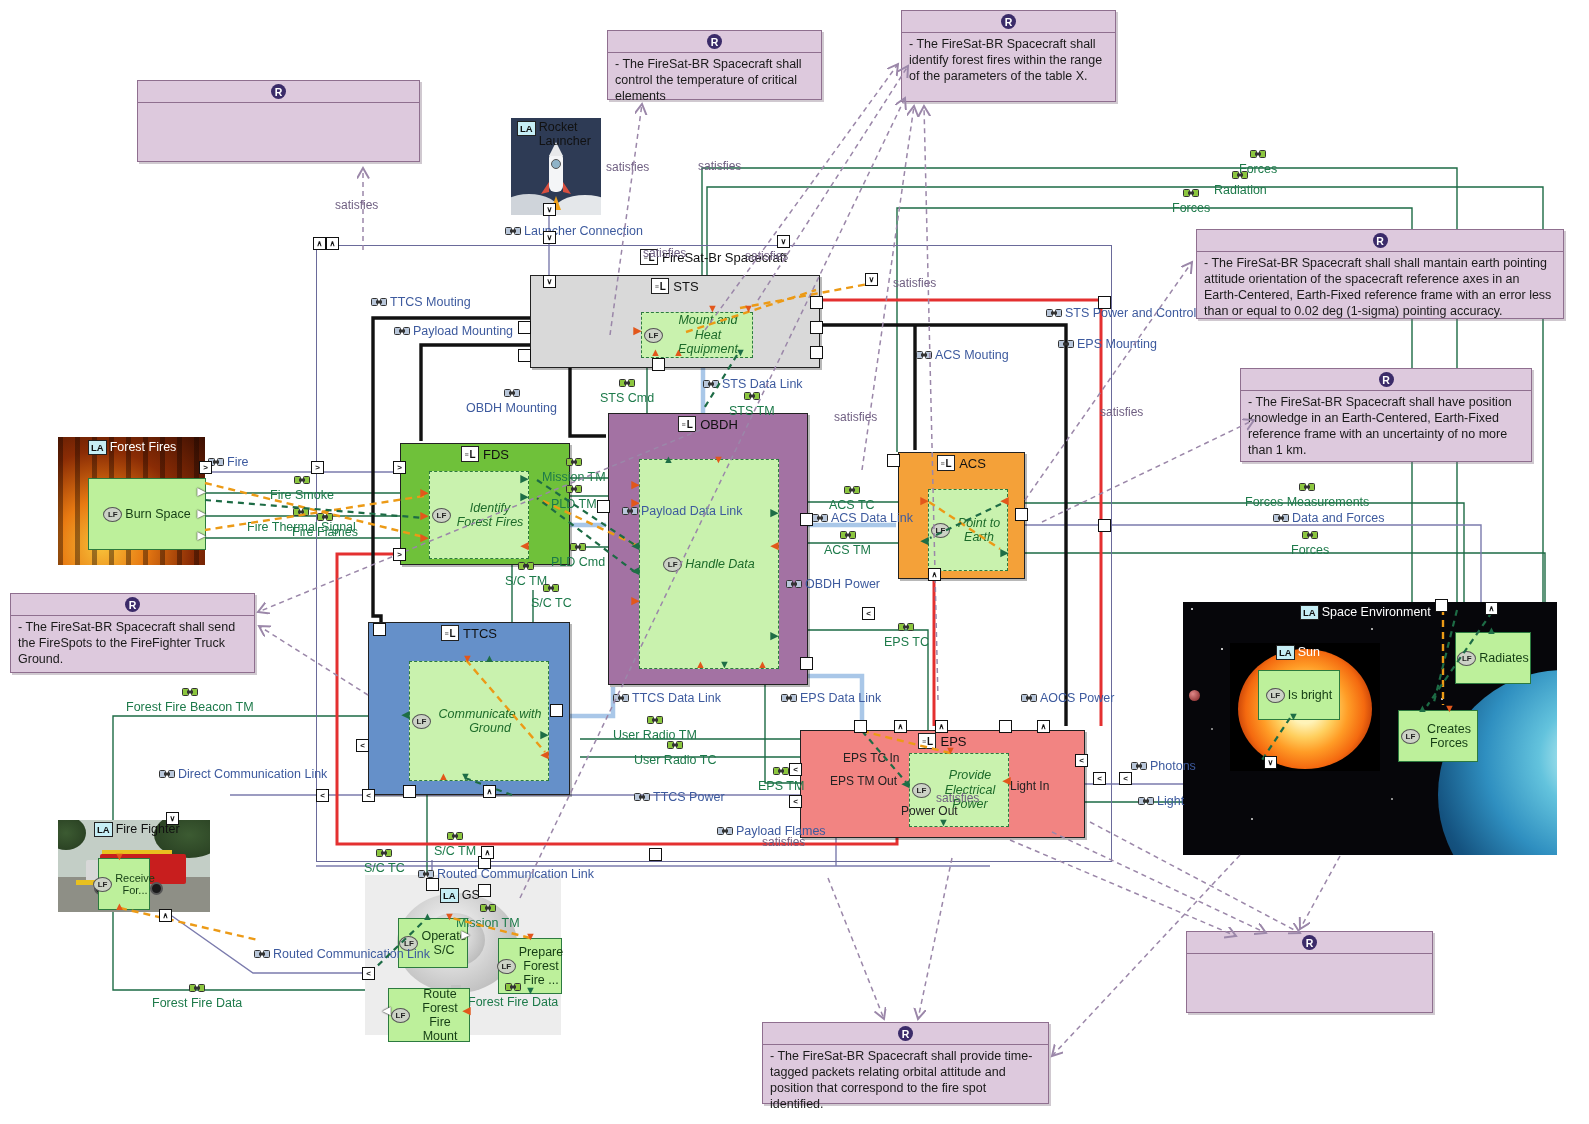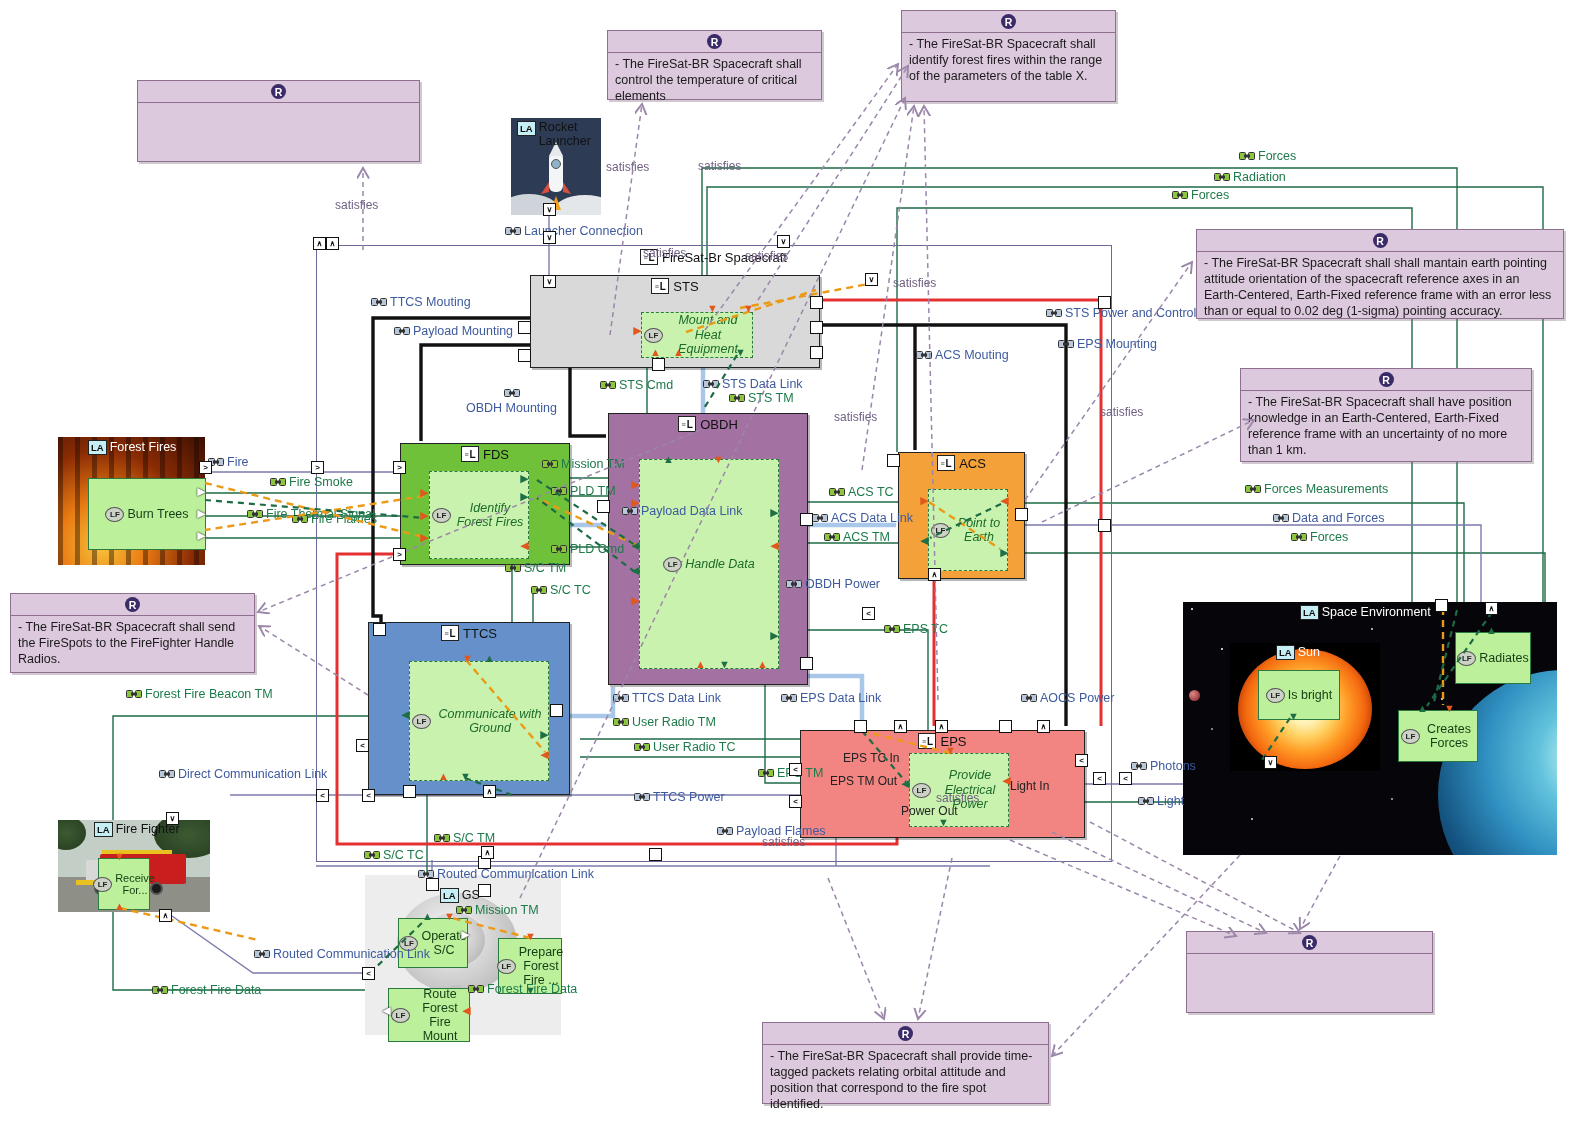--- a/index.html
+++ b/index.html
@@ -20,21 +20,21 @@
   .inner .itxt{font-style:italic;color:#1d6b2a;font-size:12.5px;line-height:1.15;}
   .abox{position:absolute;background:#bdf09b;border:1.5px solid #2c7a3f;display:flex;align-items:center;justify-content:center;gap:3px;text-align:center;padding:2px;z-index:3;box-sizing:border-box;}
   .abox .atxt{color:#143d14;font-size:12.5px;line-height:1.12;}
 
   .bl{display:inline-flex;align-items:center;justify-content:center;background:#fff;border:1.3px solid #222;width:16px;height:14px;font-size:10px;font-weight:bold;color:#111;}
   .bl::before{content:"\2261";font-size:7px;margin-right:1px;color:#444;}
   .bla{display:inline-flex;align-items:center;background:#c6eef5;border:1.2px solid #222;font-size:9.5px;font-weight:bold;padding:0 2px;height:13px;color:#111;}
   .blf{display:inline-flex;align-items:center;justify-content:center;flex:0 0 auto;background:#ccd2c6;border:1.2px solid #555;border-radius:50%;width:17px;height:13px;font-size:8px;font-weight:bold;font-style:normal;color:#222;}
 
   .conn{position:absolute;display:flex;align-items:center;gap:3px;font-size:12.5px;white-space:nowrap;z-index:4;}
-  .conn.navy{color:#3d5a9e;} .conn.green{color:#1d7a4a;}
+  .conn.navy{color:#3d5a9e;} .conn.green{color:#1d7a4a;flex-direction:column;}
   .satisfies{position:absolute;font-size:12px;color:#6f5f82;z-index:4;white-space:nowrap;}
   .port{position:absolute;width:13px;height:13px;background:#fff;border:1.6px solid #111;box-sizing:border-box;display:flex;align-items:center;justify-content:center;font-size:8px;font-weight:bold;color:#111;z-index:6;line-height:1;}
   .tri{position:absolute;font-size:11px;line-height:11px;width:13px;text-align:center;z-index:6;}
   .tri.o{color:#e2571b;} .tri.g{color:#1e6e46;} .tri.w{color:#fff;text-shadow:0 0 1.5px #333,0 0 1.5px #333;}
 
   .actor{position:absolute;z-index:2;overflow:hidden;}
   .alabel{position:absolute;display:flex;align-items:flex-start;gap:3px;font-size:12.5px;z-index:4;}
   .alabel.light{color:#fff;} .alabel.dark{color:#111;}
 
   #rocket-img{background:#2e3b55;}
@@ -145,21 +145,21 @@
     <span style="line-height:1.1">Rocket Launcher</span>
   </div>
 
   <div class="actor" id="fire-img" style="left:58px;top:437px;width:147px;height:128px"></div>
   <div class="alabel light" style="left:88px;top:440px">
     <span class="bla">LA</span>
     <span>Forest Fires</span>
   </div>
   <div class="abox" style="left:88px;top:478px;width:118px;height:72px">
     <span class="blf">LF</span>
-    <span class="atxt">Burn Trees</span>
+    <span class="atxt">Burn Space</span>
   </div>
 
   <div class="actor" id="truck-img" style="left:58px;top:820px;width:152px;height:92px">
     <div class="tree" style="left:96px;top:-8px;width:70px;height:46px"></div>
     <div class="tree" style="left:-12px;top:-4px;width:40px;height:34px"></div>
     <div class="truckbody" style="left:42px;top:34px;width:86px;height:30px"></div>
     <div class="truckcab" style="left:28px;top:40px;width:18px;height:24px"></div>
     <div class="ylw" style="left:18px;top:60px;width:30px;height:5px"></div>
     <div class="ylw" style="left:44px;top:30px;width:70px;height:4px"></div>
     <div class="wheel" style="left:36px;top:62px"></div>
@@ -317,21 +317,21 @@
   <div class="req" style="left:1240px;top:368px;width:290px;height:92px">
     <div class="req-head">
         <span class="r-badge">R</span>
       </div>
     <div class="req-body">- The FireSat-BR Spacecraft shall have position knowledge in an Earth-Centered, Earth-Fixed reference frame with an uncertainty of no more than 1 km.</div>
   </div>
   <div class="req" style="left:10px;top:593px;width:243px;height:78px">
     <div class="req-head">
         <span class="r-badge">R</span>
       </div>
-    <div class="req-body">- The FireSat-BR Spacecraft shall send the FireSpots to the FireFighter Handle Radios.</div>
+    <div class="req-body">- The FireSat-BR Spacecraft shall send the FireSpots to the FireFighter Truck Ground.</div>
   </div>
   <div class="req" style="left:1186px;top:931px;width:245px;height:80px">
     <div class="req-head">
         <span class="r-badge">R</span>
       </div>
   </div>
   <div class="req" style="left:762px;top:1022px;width:285px;height:80px">
     <div class="req-head">
         <span class="r-badge">R</span>
       </div>

